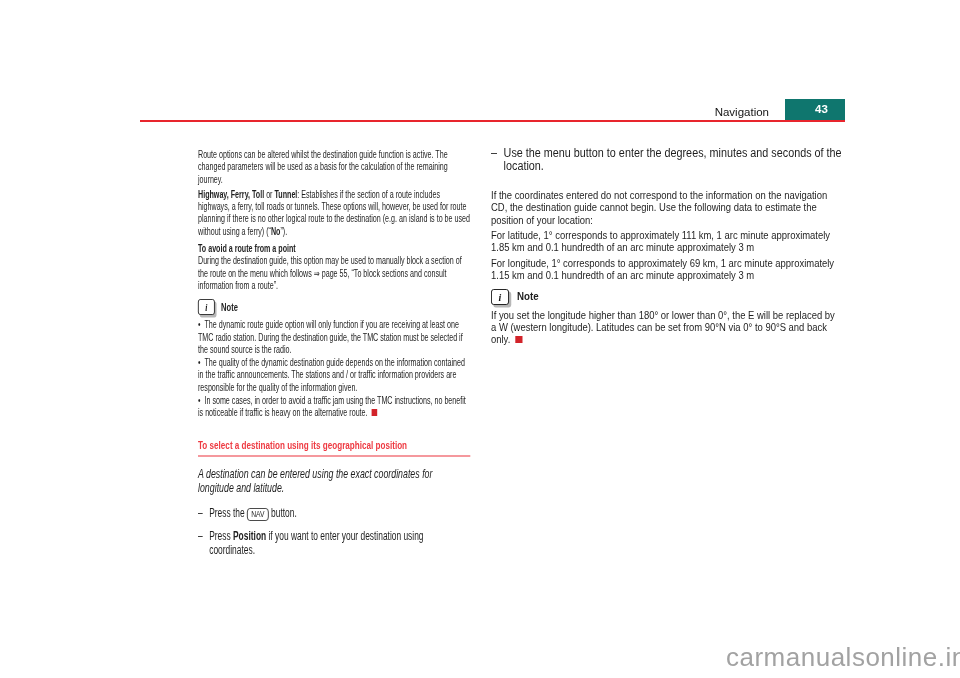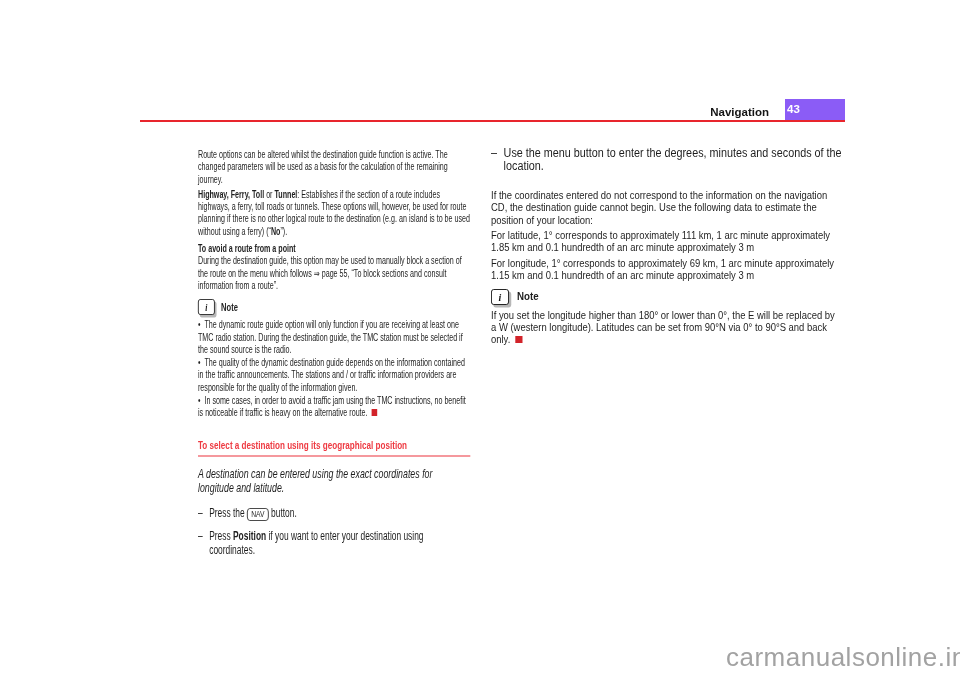--- a/index.html
+++ b/index.html
@@ -6,24 +6,24 @@
   body{
     width:960px;height:678px;background:#ffffff;position:relative;overflow:hidden;
     font-family:"Liberation Sans",sans-serif;color:#1e1e1e;
     -webkit-font-smoothing:antialiased;
   }
   .page{position:absolute;inset:0;background:#fff;}
 
   
   .hdr{position:absolute;left:140px;top:99px;width:705px;height:21px;
        border-bottom:2px solid #e8252d;}
-  .hdr-title{position:absolute;right:76px;bottom:2px;font-size:11.5px;font-weight:700;color:#141414;margin-left:34px;}
-  .hdr-page{position:absolute;right:0;top:0;width:60px;height:21px;background:#8b5cf6;
+  .hdr-title{position:absolute;right:76px;bottom:2px;font-size:11.5px;font-weight:400;color:#141414;margin-left:34px;}
+  .hdr-page{position:absolute;right:0;top:0;width:60px;height:21px;background:#0f766e;
             color:#fff;font-weight:700;font-size:11.5px;line-height:21px;
-            padding-left:2px;box-sizing:border-box;}
+            padding-left:30px;box-sizing:border-box;}
 
   
   .col{position:absolute;transform-origin:0 0;}
   .col-left-a{left:198px;top:149px;width:389px;transform:scaleX(.70);
               font-size:10.2px;line-height:12.3px;}
   .col-left-b{left:198px;top:438px;width:389px;transform:scaleX(.70);
               font-size:10.2px;line-height:12.3px;}
   .col-right{left:491px;top:147px;width:390px;transform:scaleX(.90);
              font-size:10.5px;line-height:12.4px;}
 

